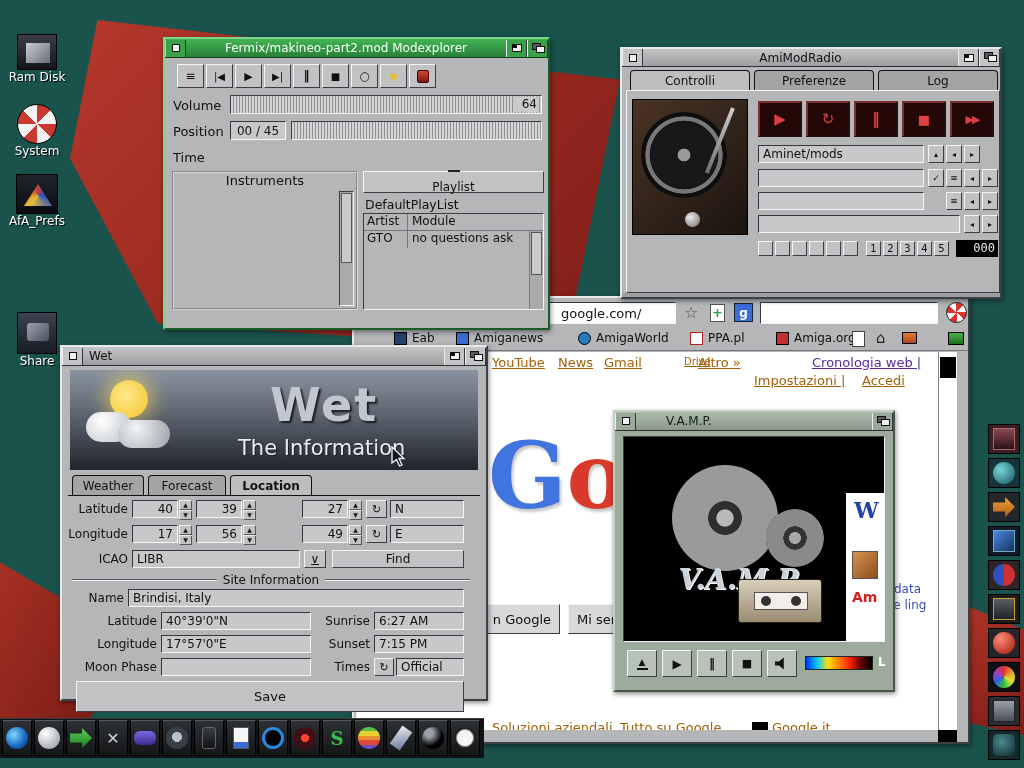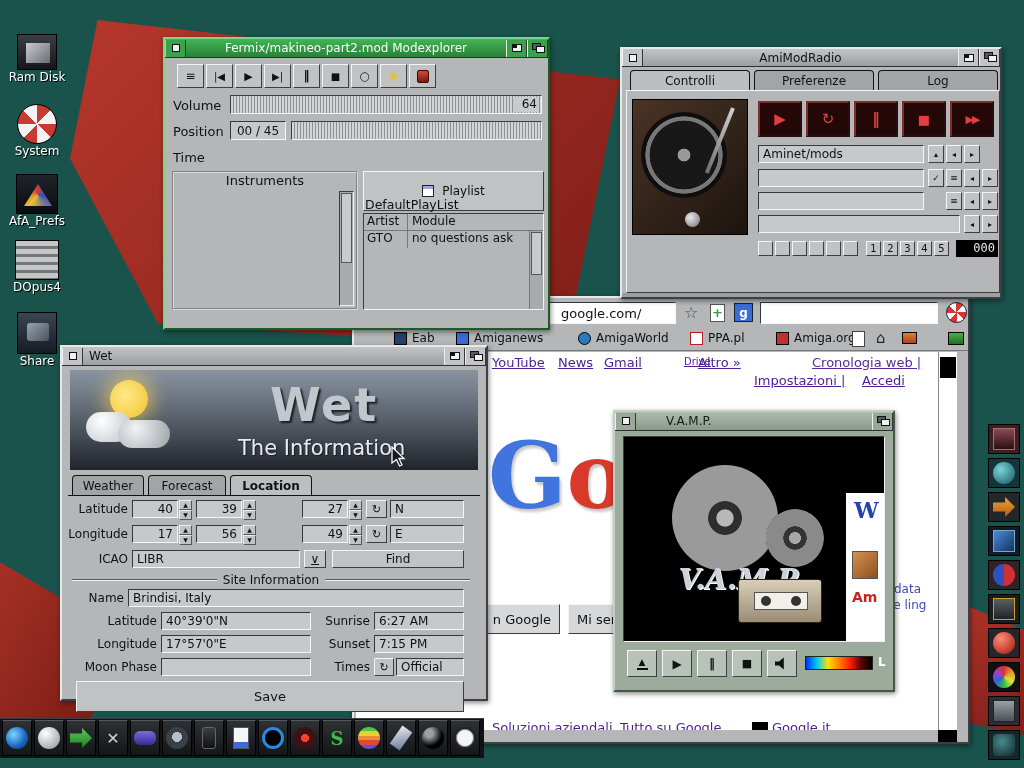--- a/index.html
+++ b/index.html
@@ -28,21 +28,21 @@
   
   .ridge{background:repeating-linear-gradient(90deg,#d2d4d6 0 2px,#8e9092 2px 3px);}
   
   .tab{border:1px solid #101214;border-bottom:none;border-radius:4px 4px 0 0;display:flex;align-items:center;justify-content:center;background:#a2a4a6;cursor:pointer;}
   .tab.on{background:#bcbec0;}
   
   .step{display:flex;flex-direction:column;width:13px;height:18px;}
   .step b{flex:1;font-size:6px;line-height:8px;text-align:center;background:#c0c2c4;border:1px solid #54585c;border-top-color:#eee;border-left-color:#eee;cursor:pointer;}
   
   .lab{display:flex;align-items:center;justify-content:flex-end;color:#111;}
-  .link{color:#4c1d95;text-decoration:underline;cursor:pointer;white-space:nowrap;}
+  .link{color:#a16207;text-decoration:underline;cursor:pointer;white-space:nowrap;}
   .wlabel{color:#fff;text-shadow:1px 1px 0 #000;font-size:12px;text-align:center;}
   
   .dtile{position:absolute;width:30px;height:36px;background:linear-gradient(#2e3134,#141618);border:1px solid #000;border-top-color:#55595d;display:flex;align-items:center;justify-content:center;cursor:pointer;}
   .rtile{position:absolute;width:32px;height:30px;border:1px solid #000;display:flex;align-items:center;justify-content:center;cursor:pointer;}
   .ic{width:22px;height:22px;}
   .round{border-radius:50%;}
   
   .sbar{background:#a8aaac;}
   .sthumb{background:#c8cacc;border:1px solid #54585c;}
 </style>
@@ -63,24 +63,20 @@
   </div>
   <div class="ab" style="left:8px;top:104px;width:58px;z-index:1;text-align:center;">
     <div style="margin:0 auto;width:40px;height:40px;border-radius:50%;border:1px solid #000;background:conic-gradient(#c93a30 0 12%,#f2f2f2 0 25%,#c93a30 0 37%,#f2f2f2 0 50%,#c93a30 0 62%,#f2f2f2 0 75%,#c93a30 0 87%,#f2f2f2 0 100%);"></div>
     <div class="wlabel">System</div>
   </div>
   <div class="ab" style="left:8px;top:174px;width:58px;z-index:1;text-align:center;">
     <div style="margin:0 auto;width:42px;height:40px;border:1px solid #000;background:linear-gradient(#20242a,#0a0c10);position:relative;">
         <i class="ab" style="left:7px;top:9px;width:28px;height:22px;background:conic-gradient(from 220deg,#e8c030,#d04030,#3050c0,#e8c030);clip-path:polygon(0 100%,50% 0,100% 100%);"></i>
       </div>
     <div class="wlabel">AfA_Prefs</div>
-  </div>
-  <div class="ab" style="left:6px;top:240px;width:62px;z-index:1;text-align:center;">
-    <div style="margin:0 auto;width:44px;height:40px;border:1px solid #000;background:repeating-linear-gradient(#c4c6c8 0 5px,#74767a 5px 8px);"></div>
-    <div class="wlabel">DOpus4</div>
   </div>
   <div class="ab" style="left:8px;top:312px;width:58px;z-index:1;text-align:center;">
     <div style="margin:0 auto;width:40px;height:42px;border:1px solid #000;background:linear-gradient(#3a4452,#171c24);position:relative;">
         <i class="ab" style="left:9px;top:10px;width:22px;height:18px;background:linear-gradient(135deg,#9aa2ae,#4a525e);border-radius:3px;"></i>
       </div>
     <div class="wlabel">Share</div>
   </div>
 
   <div class="awin" style="left:352px;top:296px;width:618px;height:448px;z-index:2;">
 
@@ -395,21 +391,21 @@
 
     <span class="ab" style="left:8px;top:111px;font-size:13px;">Time</span>
 
     <div class="ab" style="left:7px;top:132px;width:186px;height:139px;border:2px groove #d8d8d8;">
       <div style="text-align:center;font-size:13px;height:17px;">Instruments</div>
       <div class="ab sbar sunken" style="right:2px;top:18px;width:15px;bottom:2px;">
         <div class="sthumb" style="margin:1px;height:62%;"></div>
       </div>
     </div>
 
-    <div class="ab btn raised" style="left:198px;top:132px;width:181px;height:40px;gap:8px;">
+    <div class="ab btn raised" style="left:198px;top:132px;width:181px;height:22px;gap:8px;flex-direction:column;">
       <i style="width:12px;height:12px;background:#fff;border:1px solid #222;box-shadow:inset 0 3px 0 #9ad;"></i>
       <span>Playlist</span>
     </div>
     <div class="ab" style="left:200px;top:158px;font-size:12.5px;">DefaultPlayList</div>
     <div class="ab sunken" style="left:198px;top:174px;width:181px;height:97px;">
       <div style="display:flex;height:17px;border-bottom:1px solid #74787c;">
         <span style="width:44px;border-right:1px solid #74787c;padding-left:3px;">Artist</span>
         <span style="flex:1;padding-left:4px;">Module</span>
       </div>
       <div style="display:flex;height:17px;">

